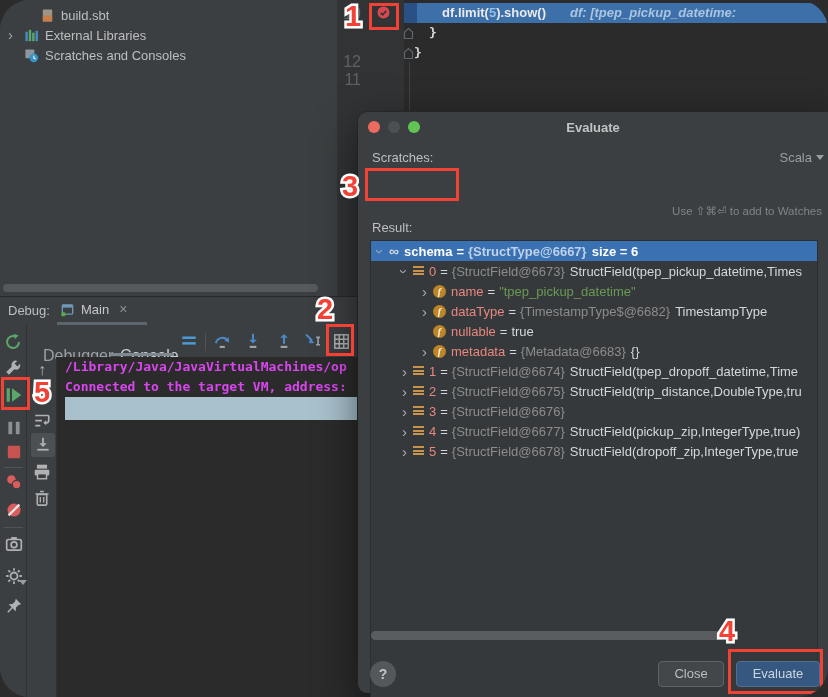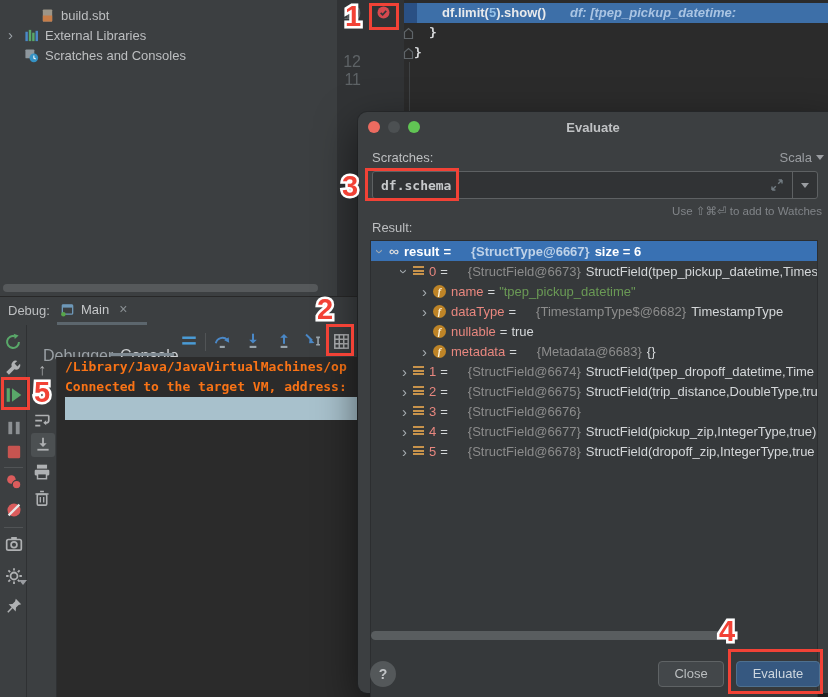--- a/index.html
+++ b/index.html
@@ -1,17 +1,17 @@
 <!DOCTYPE html>
 <html><head>
 <meta charset="utf-8">
 <style>
   html,body{margin:0;padding:0;background:#2B2B2B;}
   *{box-sizing:border-box;font-family:"Liberation Sans",sans-serif;}
-  #screen{position:relative;width:828px;height:697px;background:#3C3F41;overflow:hidden;}
+  #screen{position:relative;width:828px;height:697px;background:#3C3F41;overflow:hidden;border-radius:30px;}
 
   
   #project{position:absolute;left:0;top:0;width:337px;height:296px;background:#3C3F41;}
   .prow{position:absolute;height:20px;display:flex;align-items:center;color:#BDBFC1;font-size:13px;gap:6px;}
   .prow .chev{color:#9CA3A8;font-size:15px;width:10px;line-height:10px;}
   .picon{width:15px;height:15px;display:inline-block;position:relative;}
   #proj-hscroll{position:absolute;left:3px;top:284px;width:315px;height:8px;border-radius:4px;background:#56595B;}
 
   
   #editor{position:absolute;left:337px;top:0;width:491px;height:296px;background:#2B2B2B;}
@@ -35,21 +35,21 @@
   #tab-underline{position:absolute;left:57px;top:25px;width:90px;height:3px;background:#5C666D;}
   .vtab{position:absolute;top:50px;font-size:16px;color:#9AA0A5;text-align:center;}
   #tab-debugger{left:43px;}
   #tab-console{left:120px;color:#CDCFD1;}
   #console-underline{position:absolute;left:110px;top:56px;width:64px;height:3px;background:#7D8890;}
   #toolbar-sep{position:absolute;left:205px;top:36px;width:1px;height:18px;background:#515456;}
   .tbicon{position:absolute;top:35px;width:18px;height:18px;}
   #outer-col{position:absolute;left:0;top:28px;width:27px;height:373px;border-right:1px solid #2F3133;}
   #inner-col{position:absolute;left:27px;top:60px;width:30px;height:341px;border-right:1px solid #2F3133;}
   #console-area{position:absolute;left:57px;top:60px;width:771px;height:341px;background:#2B2B2B;}
-  .cline{position:absolute;left:8px;font-family:"DejaVu Sans Mono",monospace;font-size:13px;font-weight:700;color:#f97316;white-space:pre;}
+  .cline{position:absolute;left:8px;font-family:"DejaVu Sans Mono",monospace;font-size:13px;font-weight:700;color:#d946ef;white-space:pre;}
   #console-selection{position:absolute;left:8px;top:40px;width:293px;height:23px;background:#A8C1CC;}
   .licon{position:absolute;width:18px;height:18px;}
   .sep-h{position:absolute;left:4px;width:19px;height:1px;background:#515456;}
   #scrollend-box{position:absolute;left:31px;top:136px;width:24px;height:24px;background:#4C5052;border-radius:3px;}
 
   
   #dialog{position:absolute;left:358px;top:112px;width:478px;height:581px;background:#3C3F41;border-radius:9px;
           box-shadow:0 14px 40px rgba(0,0,0,.55), 0 0 0 1px #2A2C2E;}
   #dlg-title{position:absolute;left:0;top:0;width:470px;text-align:center;padding-top:8px;font-size:13px;font-weight:bold;color:#C0C2C4;}
   .light{position:absolute;top:9px;width:12px;height:12px;border-radius:50%;}
@@ -76,21 +76,21 @@
   .ticon{flex:none;margin:0 5px 0 3px;}
   .icon-result{color:#D8DADC;font-weight:bold;font-size:14px;line-height:14px;}
   .icon-array{width:11px;height:10px;background:repeating-linear-gradient(180deg,#C8934B 0 2px,transparent 2px 3.6px);}
   .icon-field{width:13px;height:13px;border-radius:50%;background:#BE8427;color:#FFF6DF;
               font-family:"Liberation Serif",serif;font-style:italic;font-weight:bold;font-size:10px;
               display:flex;align-items:center;justify-content:center;}
   .tname{color:#E8877F;}
   .sel .tname, .sel .tval{color:#FFFFFF;font-weight:bold;}
   .teq{margin:0 4px;color:#D4D7D9;}
   .sel .teq{color:#FFF;font-weight:bold;}
-  .tref{color:#8C8C8C;margin-right:5px;margin-left:16px;}
+  .tref{color:#8C8C8C;margin-right:5px;}
   .sel .tref{color:#BFD2E8;font-weight:bold;}
   .tval.str{color:#6A9955;}
   #tree-hscroll{position:absolute;left:13px;top:519px;width:352px;height:9px;border-radius:4.5px;background:#595D5F;}
   #help-btn{position:absolute;left:12px;top:549px;width:26px;height:26px;border-radius:50%;background:#54585A;
             color:#C2C5C7;font-size:14px;font-weight:bold;text-align:center;line-height:26px;}
   #close-btn{position:absolute;left:300px;top:549px;width:66px;height:26px;background:#43474A;border:1px solid #5F6365;
              border-radius:4px;color:#BBBEC0;font-size:13px;text-align:center;line-height:24px;}
   #eval-btn{position:absolute;left:378px;top:549px;width:84px;height:26px;background:#365880;border:1px solid #4E708F;
             border-radius:4px;color:#CDD6DE;font-size:13px;text-align:center;line-height:24px;}
 
@@ -337,39 +337,28 @@
     <span class="light" id="light-min"></span>
     <span class="light" id="light-zoom"></span>
     <div id="dlg-title">Evaluate</div>
 
     <div id="expr-label">Scratches:</div>
     <div id="lang-select">
       <span>Scala</span>
       <span class="tri-down"></span>
     </div>
 
-    <div id="expr-field">
-      <input id="expr-input" readonly="" value="df.schema" style="">
-      <span id="expr-expand">
-        <svg width="16" height="16" viewBox="0 0 16 16">
-            <path d="M9.2 6.8L13 3M13 3h-3.4M13 3v3.4M6.8 9.2L3 13M3 13h3.4M3 13V9.6" stroke="#87939B" stroke-width="1.4" fill="none"></path>
-          </svg>
-      </span>
-      <span id="expr-combo">
-          <span class="tri-down"></span>
-        </span>
-    </div>
     <div id="watches-hint">Use ⇧⌘⏎ to add to Watches</div>
     <div id="result-label">Result:</div>
 
     <div id="tree">
       <div class="trow sel lv0">
         <span class="chev exp">›</span>
         <span class="ticon icon-result">∞</span>
-        <span class="tname">result</span>
+        <span class="tname">schema</span>
           <span class="teq">=</span>
           <span class="tref">{StructType@6667}</span>
           <span class="tval">size = 6</span>
       </div>
       <div class="trow lv1">
         <span class="chev exp">›</span>
         <span class="ticon icon-array"></span>
         <span class="tname">0</span>
           <span class="teq">=</span>
           <span class="tref">{StructField@6673}</span>

